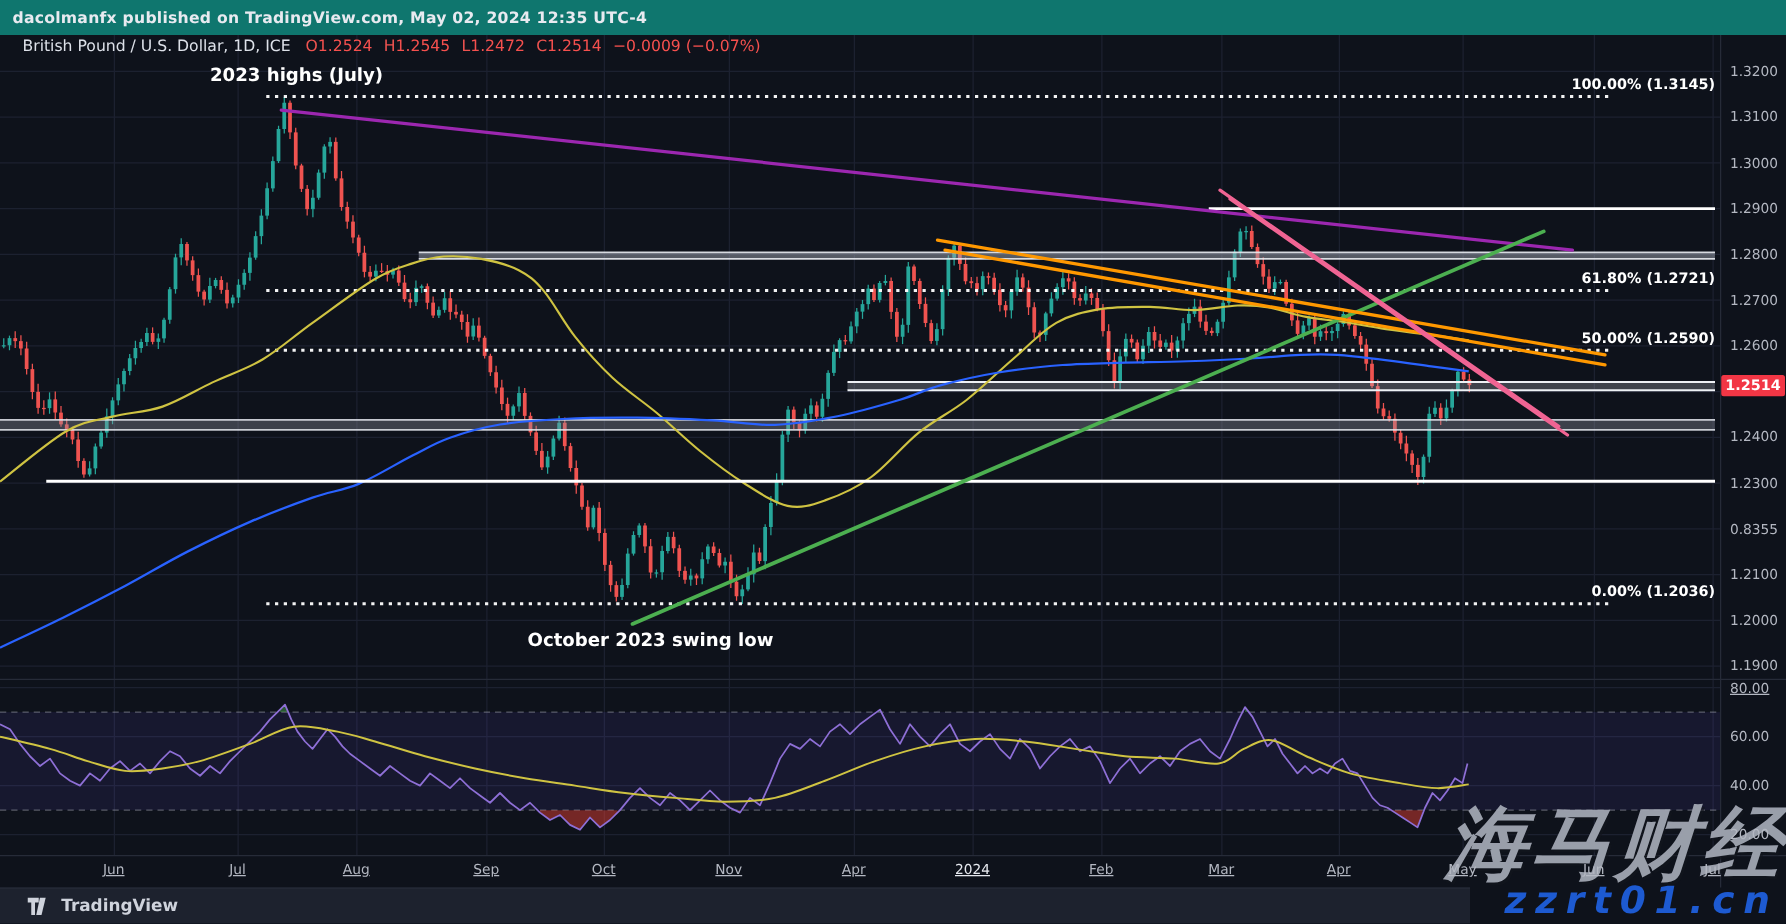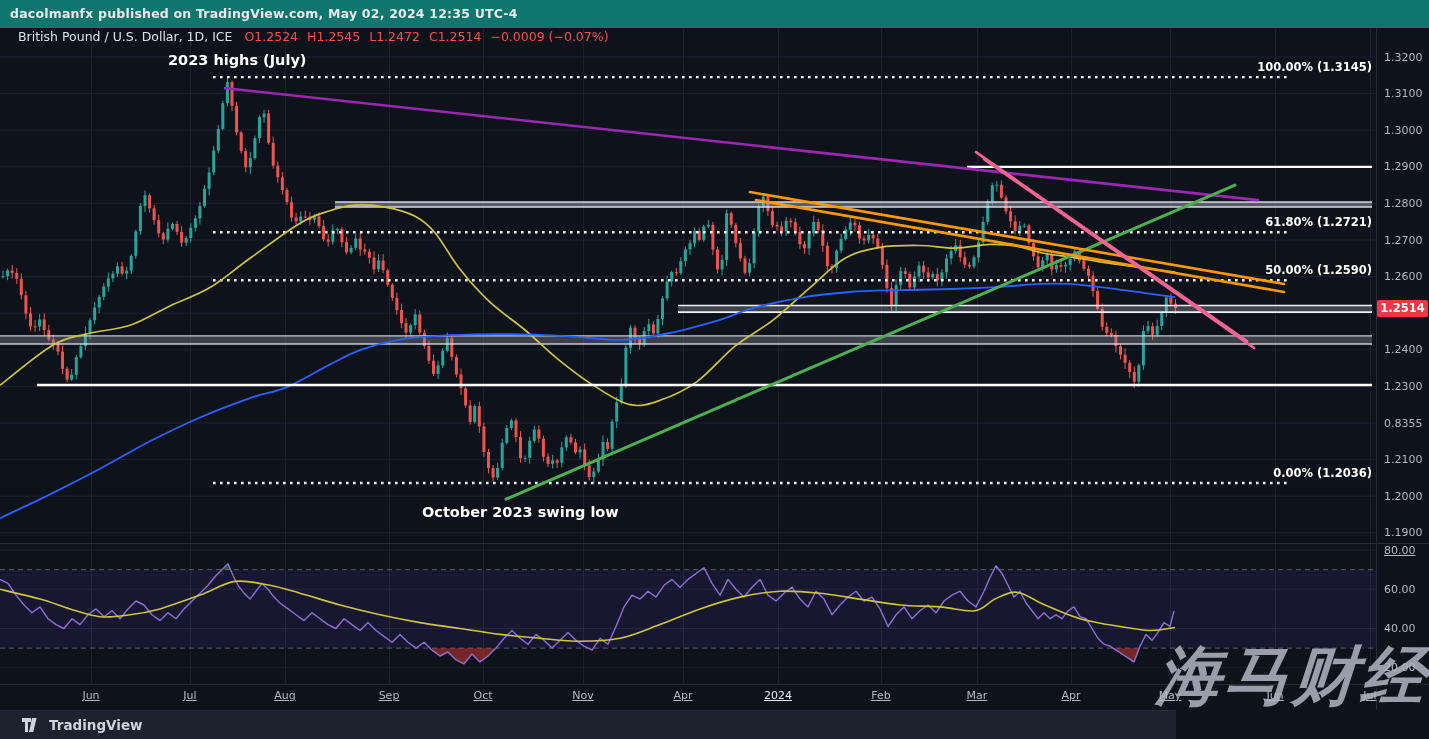--- a/index.html
+++ b/index.html
@@ -671,20 +671,21 @@
         <line x1="0" y1="684.5" x2="1429" y2="684.5"></line>
         <line x1="1376.5" y1="28" x2="1376.5" y2="710"></line>
       </g>
     </svg>
 
   <div class="legend">
     <span class="sym">British Pound / U.S. Dollar, 1D, ICE</span><span class="pair"><span class="k">O</span><span class="v">1.2524</span></span><span class="pair"><span class="k">H</span><span class="v">1.2545</span></span><span class="pair"><span class="k">L</span><span class="v">1.2472</span></span><span class="pair"><span class="k">C</span><span class="v">1.2514</span></span><span class="chg">−0.0009 (−0.07%)</span>
   </div>
 
   <div class="wm-cn">海马财经</div>
+  <div class="wm-url">zzrt01.cn</div>
 
   <div id="labels-layer">
       <span class="tick" style="left: 1384px; top: 50.5px;">1.3200</span>
       <span class="tick" style="left: 1384px; top: 87.1px;">1.3100</span>
       <span class="tick" style="left: 1384px; top: 123.7px;">1.3000</span>
       <span class="tick" style="left: 1384px; top: 160.3px;">1.2900</span>
       <span class="tick" style="left: 1384px; top: 196.9px;">1.2800</span>
       <span class="tick" style="left: 1384px; top: 233.5px;">1.2700</span>
       <span class="tick" style="left: 1384px; top: 270.1px;">1.2600</span>
       <span class="tick" style="left: 1384px; top: 343.3px;">1.2400</span>

